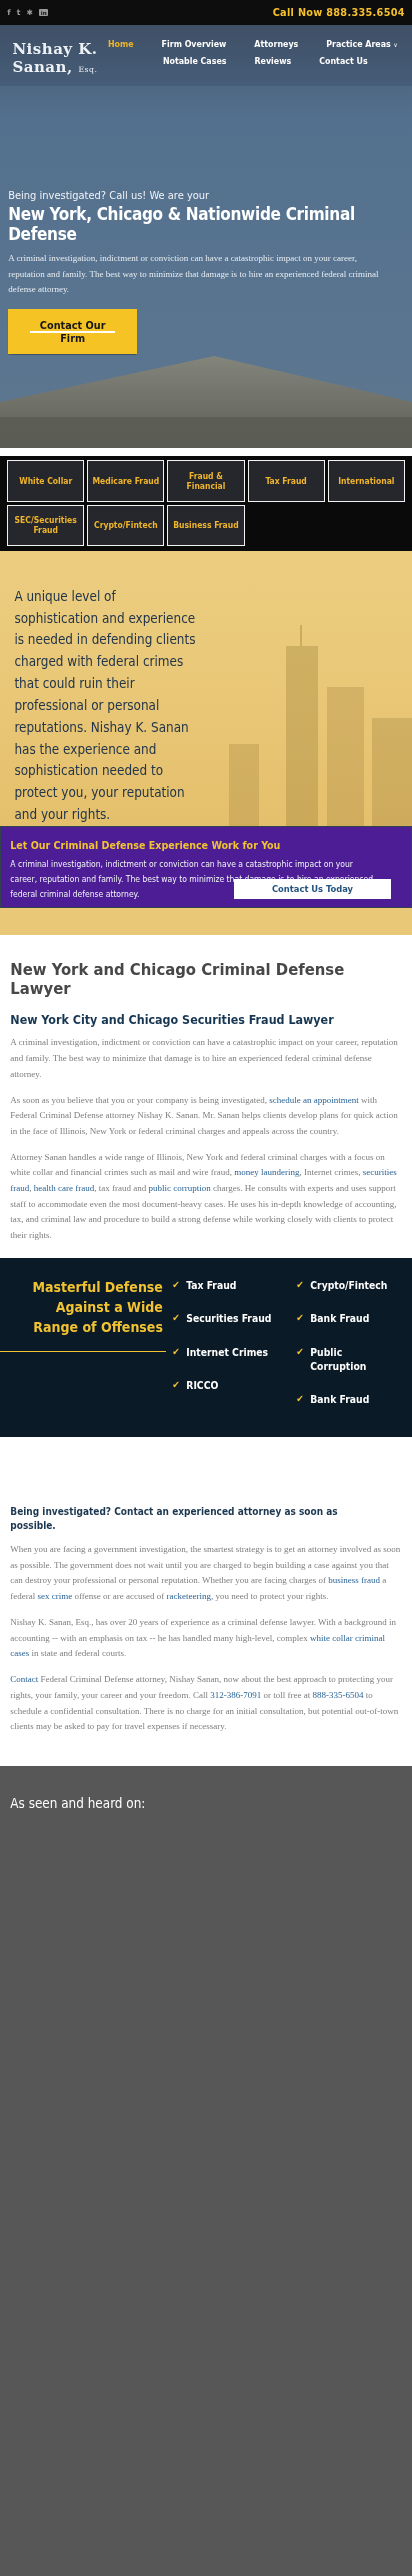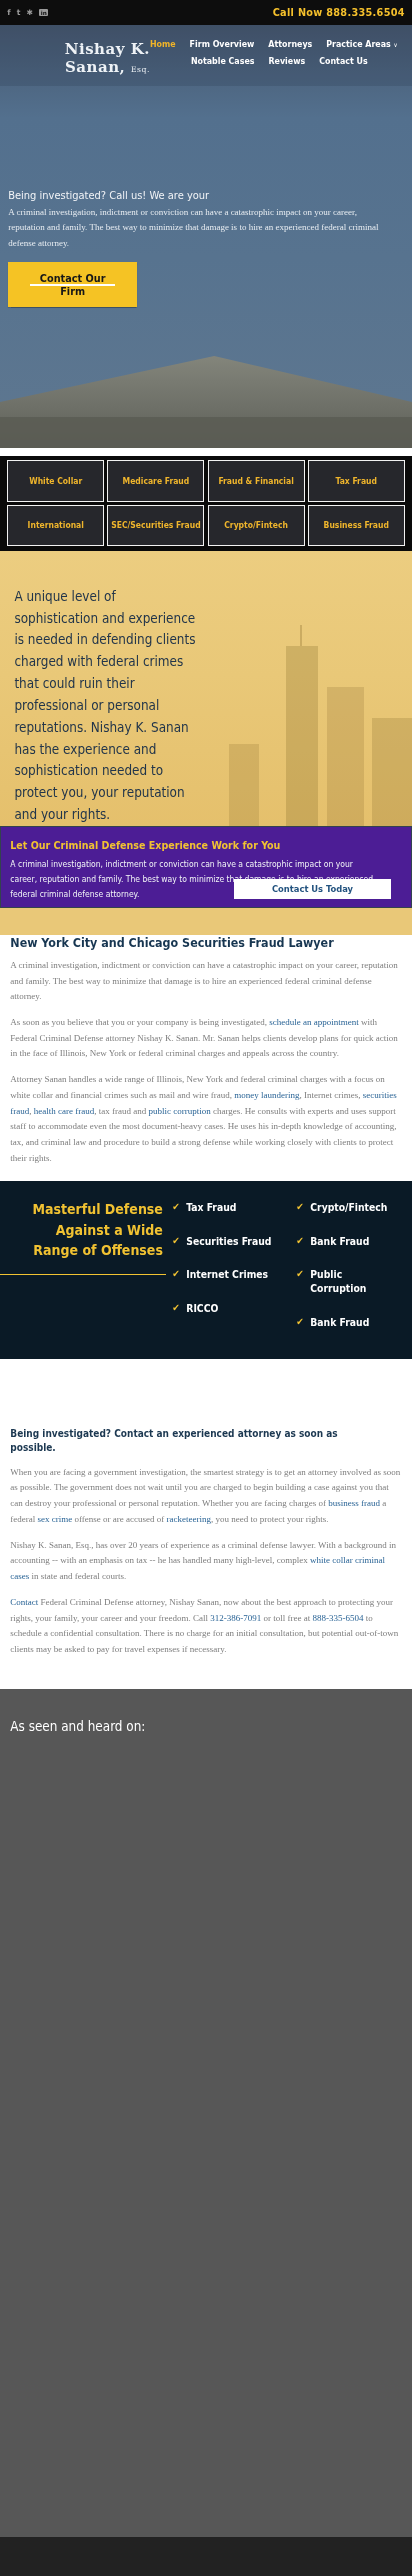--- a/index.html
+++ b/index.html
@@ -18,39 +18,39 @@
 
   
   .hero { position:relative; height:423px; overflow:hidden;
           background:linear-gradient(180deg,#46586f 0%,#53708e 22%,#57738f 55%,#5e7790 100%); }
   .building { position:absolute; bottom:0; left:0; right:0; height:92px;
           background:linear-gradient(180deg,#83857b 0%,#6e7068 55%,#5c5e55 100%);
           clip-path:polygon(52% 0,100% 50%,100% 100%,0 100%,0 50%); }
   .building-base { position:absolute; bottom:0; left:0; right:0; height:31px; background:#5a5c53; opacity:.85; }
   .navbar { position:relative; display:flex; justify-content:space-between; align-items:flex-start;
           padding:9.3px 14.4px 0 12.4px; background:rgba(32,46,66,.18); height:61px; }
-  .brand { color:#eef2f6; font-family:"DejaVu Serif",serif; font-weight:bold; font-size:15px; letter-spacing:0.5px; margin-top:6.2px;text-align:right; }
+  .brand { color:#eef2f6; font-family:"DejaVu Serif",serif; font-weight:bold; font-size:15px; letter-spacing:0.5px; margin-top:6.2px; }
   .brand small { font-size:7.7px; font-weight:normal; }
   .nav-rows { display:flex; flex-direction:column; align-items:flex-end; gap:6.7px; margin-top:5.2px; }
-  .nav-row { display:flex; gap:14px; }
+  .nav-row { display:flex; gap:28px; }
   .nav-row.second { margin-right:30px; }
   .nav-link { color:#fff; font-weight:bold; font-size:8.8px; cursor:pointer; white-space:nowrap; }
   .nav-link.active { color:#f0b428; }
   .nav-caret { font-size:6.2px; font-weight:normal; }
   .hero-content { position:absolute; left:8.2px; top:164px; width:384px; }
   .hero-kicker { color:#f2f4f7; font-size:11px; margin-bottom:3.1px; }
   .hero-title { color:#fff; font-size:17px; font-weight:bold; letter-spacing:-0.3px; line-height:1.15; margin-bottom:7.2px; }
   .hero-p { color:#e8edf2; font-size:9px; line-height:1.7; width:381px; margin-bottom:11.3px; }
   .hero-btn { width:129px; height:45px; background:#f5c324; border:none; cursor:pointer; padding:22px; box-shadow:0 0.5px 1px rgba(0,0,0,.3); }
   .hero-btn .inner { border:0.5px solid #fff; height:100%; display:flex; align-items:center; justify-content:center;
                      color:#171717; font-size:10.8px; font-weight:bold; font-family:"DejaVu Sans",sans-serif; font-stretch:condensed; }
 
   
   .grid-band { background:#0a0a0a; padding:4.6px 7.2px; height:95px; }
-  .pgrid { display:grid; grid-template-columns:repeat(4,1fr); gap:3.1px; height:100%; }
+  .pgrid { display:grid; grid-template-columns:repeat(5,1fr); gap:3.1px; height:100%; }
   .pcell { background:#26272c; border:0.5px solid #f2f2f2; display:flex; align-items:center; justify-content:center;
            color:#efb52c; font-size:8.5px; font-weight:bold; cursor:pointer; text-align:center; }
 
   
   .quote-sec { position:relative; height:275px; background:linear-gradient(180deg,#eccd80 0%,#e9c878 45%,#e5c06c 100%); overflow:hidden; }
   .tower { position:absolute; bottom:0; background:rgba(110,85,25,.22); }
   .t1 { left:286px; width:32px; height:180px; }
   .t1:before { content:""; position:absolute; top:-20.6px; left:14.4px; width:2.1px; height:20.6px; background:rgba(110,85,25,.25); }
   .t2 { left:229px; width:30px; height:82px; background:rgba(115,90,30,.18); }
   .t3 { left:327px; width:37px; height:139px; background:rgba(105,80,25,.17); }
@@ -126,20 +126,21 @@
       <div class="nav-row second">
         <span class="nav-link">Notable Cases</span>
         <span class="nav-link">Reviews</span>
         <span class="nav-link">Contact Us</span>
       </div>
     </div>
   </div>
 
   <div class="hero-content">
     <div class="hero-kicker cond">Being investigated? Call us! We are your</div>
+    <div class="hero-title cond">New York, Chicago &amp; Nationwide Criminal Defense</div>
     <div class="hero-p serif">A criminal investigation, indictment or conviction can have a catastrophic impact on your career, reputation and family. The best way to minimize that damage is to hire an experienced federal criminal defense attorney.</div>
     <button class="hero-btn">
       <span class="inner">Contact Our Firm</span>
     </button>
   </div>
 </div>
 
 <div style="height:7.7px;background:#fff;"></div>
 
 <div class="grid-band">
@@ -164,20 +165,21 @@
 </div>
 
 <div class="cta">
   <div class="cta-h cond">Let Our Criminal Defense Experience Work for You</div>
   <div class="cta-p cond">A criminal investigation, indictment or conviction can have a catastrophic impact on your career, reputation and family. The best way to minimize that damage is to hire an experienced federal criminal defense attorney.</div>
   <button class="cta-btn">Contact Us Today</button>
 </div>
 <div class="yellow-strip"></div>
 
 <div class="content">
+  <h1 class="h1 cond">New York and Chicago Criminal Defense Lawyer</h1>
   <h2 class="h2 cond">New York City and Chicago Securities Fraud Lawyer</h2>
   <p class="p">A criminal investigation, indictment or conviction can have a catastrophic impact on your career, reputation and family. The best way to minimize that damage is to hire an experienced federal criminal defense attorney.</p>
   <p class="p"><span>As soon as you believe that you or your company is being investigated, </span><span class="tlink">schedule an appointment</span><span> with Federal Criminal Defense attorney Nishay K. Sanan. Mr. Sanan helps clients develop plans for quick action in the face of Illinois, New York or federal criminal charges and appeals across the country.</span></p>
   <p class="p"><span>Attorney Sanan handles a wide range of Illinois, New York and federal criminal charges with a focus on white collar and financial crimes such as mail and wire fraud, </span><span class="tlink">money laundering</span><span>, Internet crimes, </span><span class="tlink">securities fraud</span><span>, </span><span class="tlink">health care fraud</span><span>, tax fraud and </span><span class="tlink">public corruption</span><span> charges. He consults with experts and uses support staff to accommodate even the most document-heavy cases. He uses his in-depth knowledge of accounting, tax, and criminal law and procedure to build a strong defense while working closely with clients to protect their rights.</span></p>
 
   <div class="off-sec">
     <div class="off-head cond">Masterful Defense Against a Wide Range of Offenses</div>
     <div class="off-cols">
       <ul class="off-col c1 cond">
         <li class="off-item">

